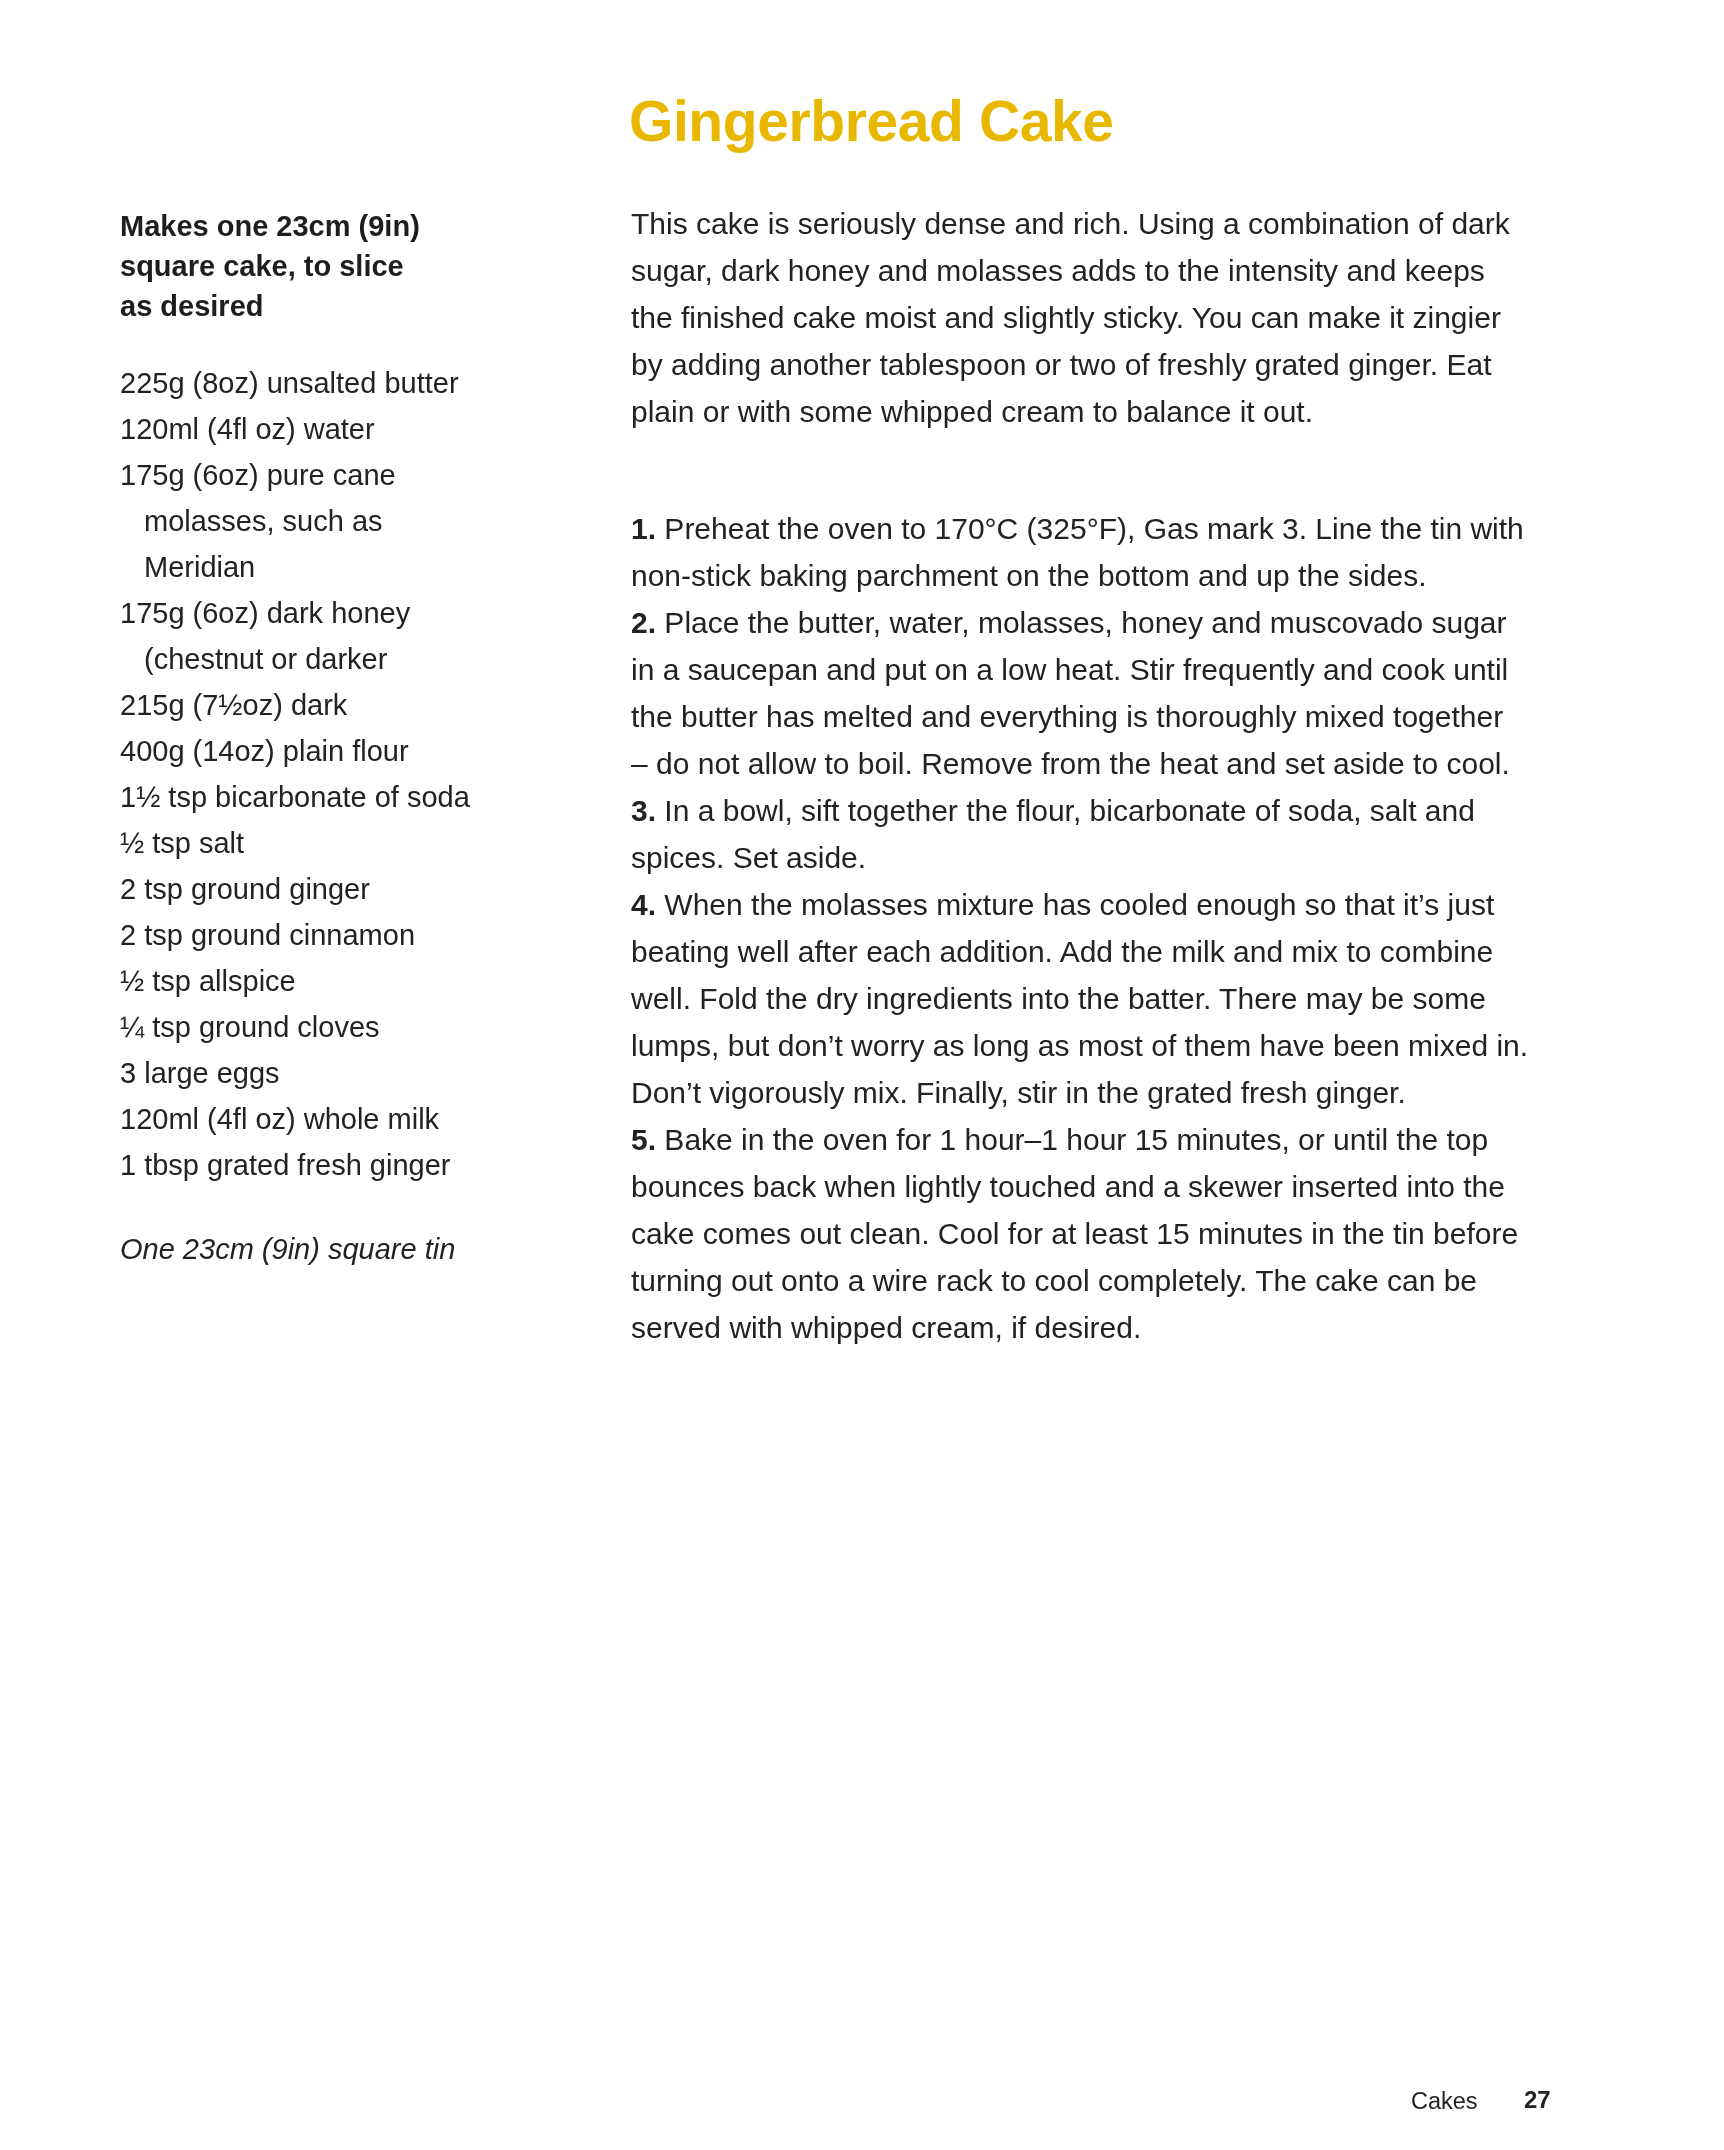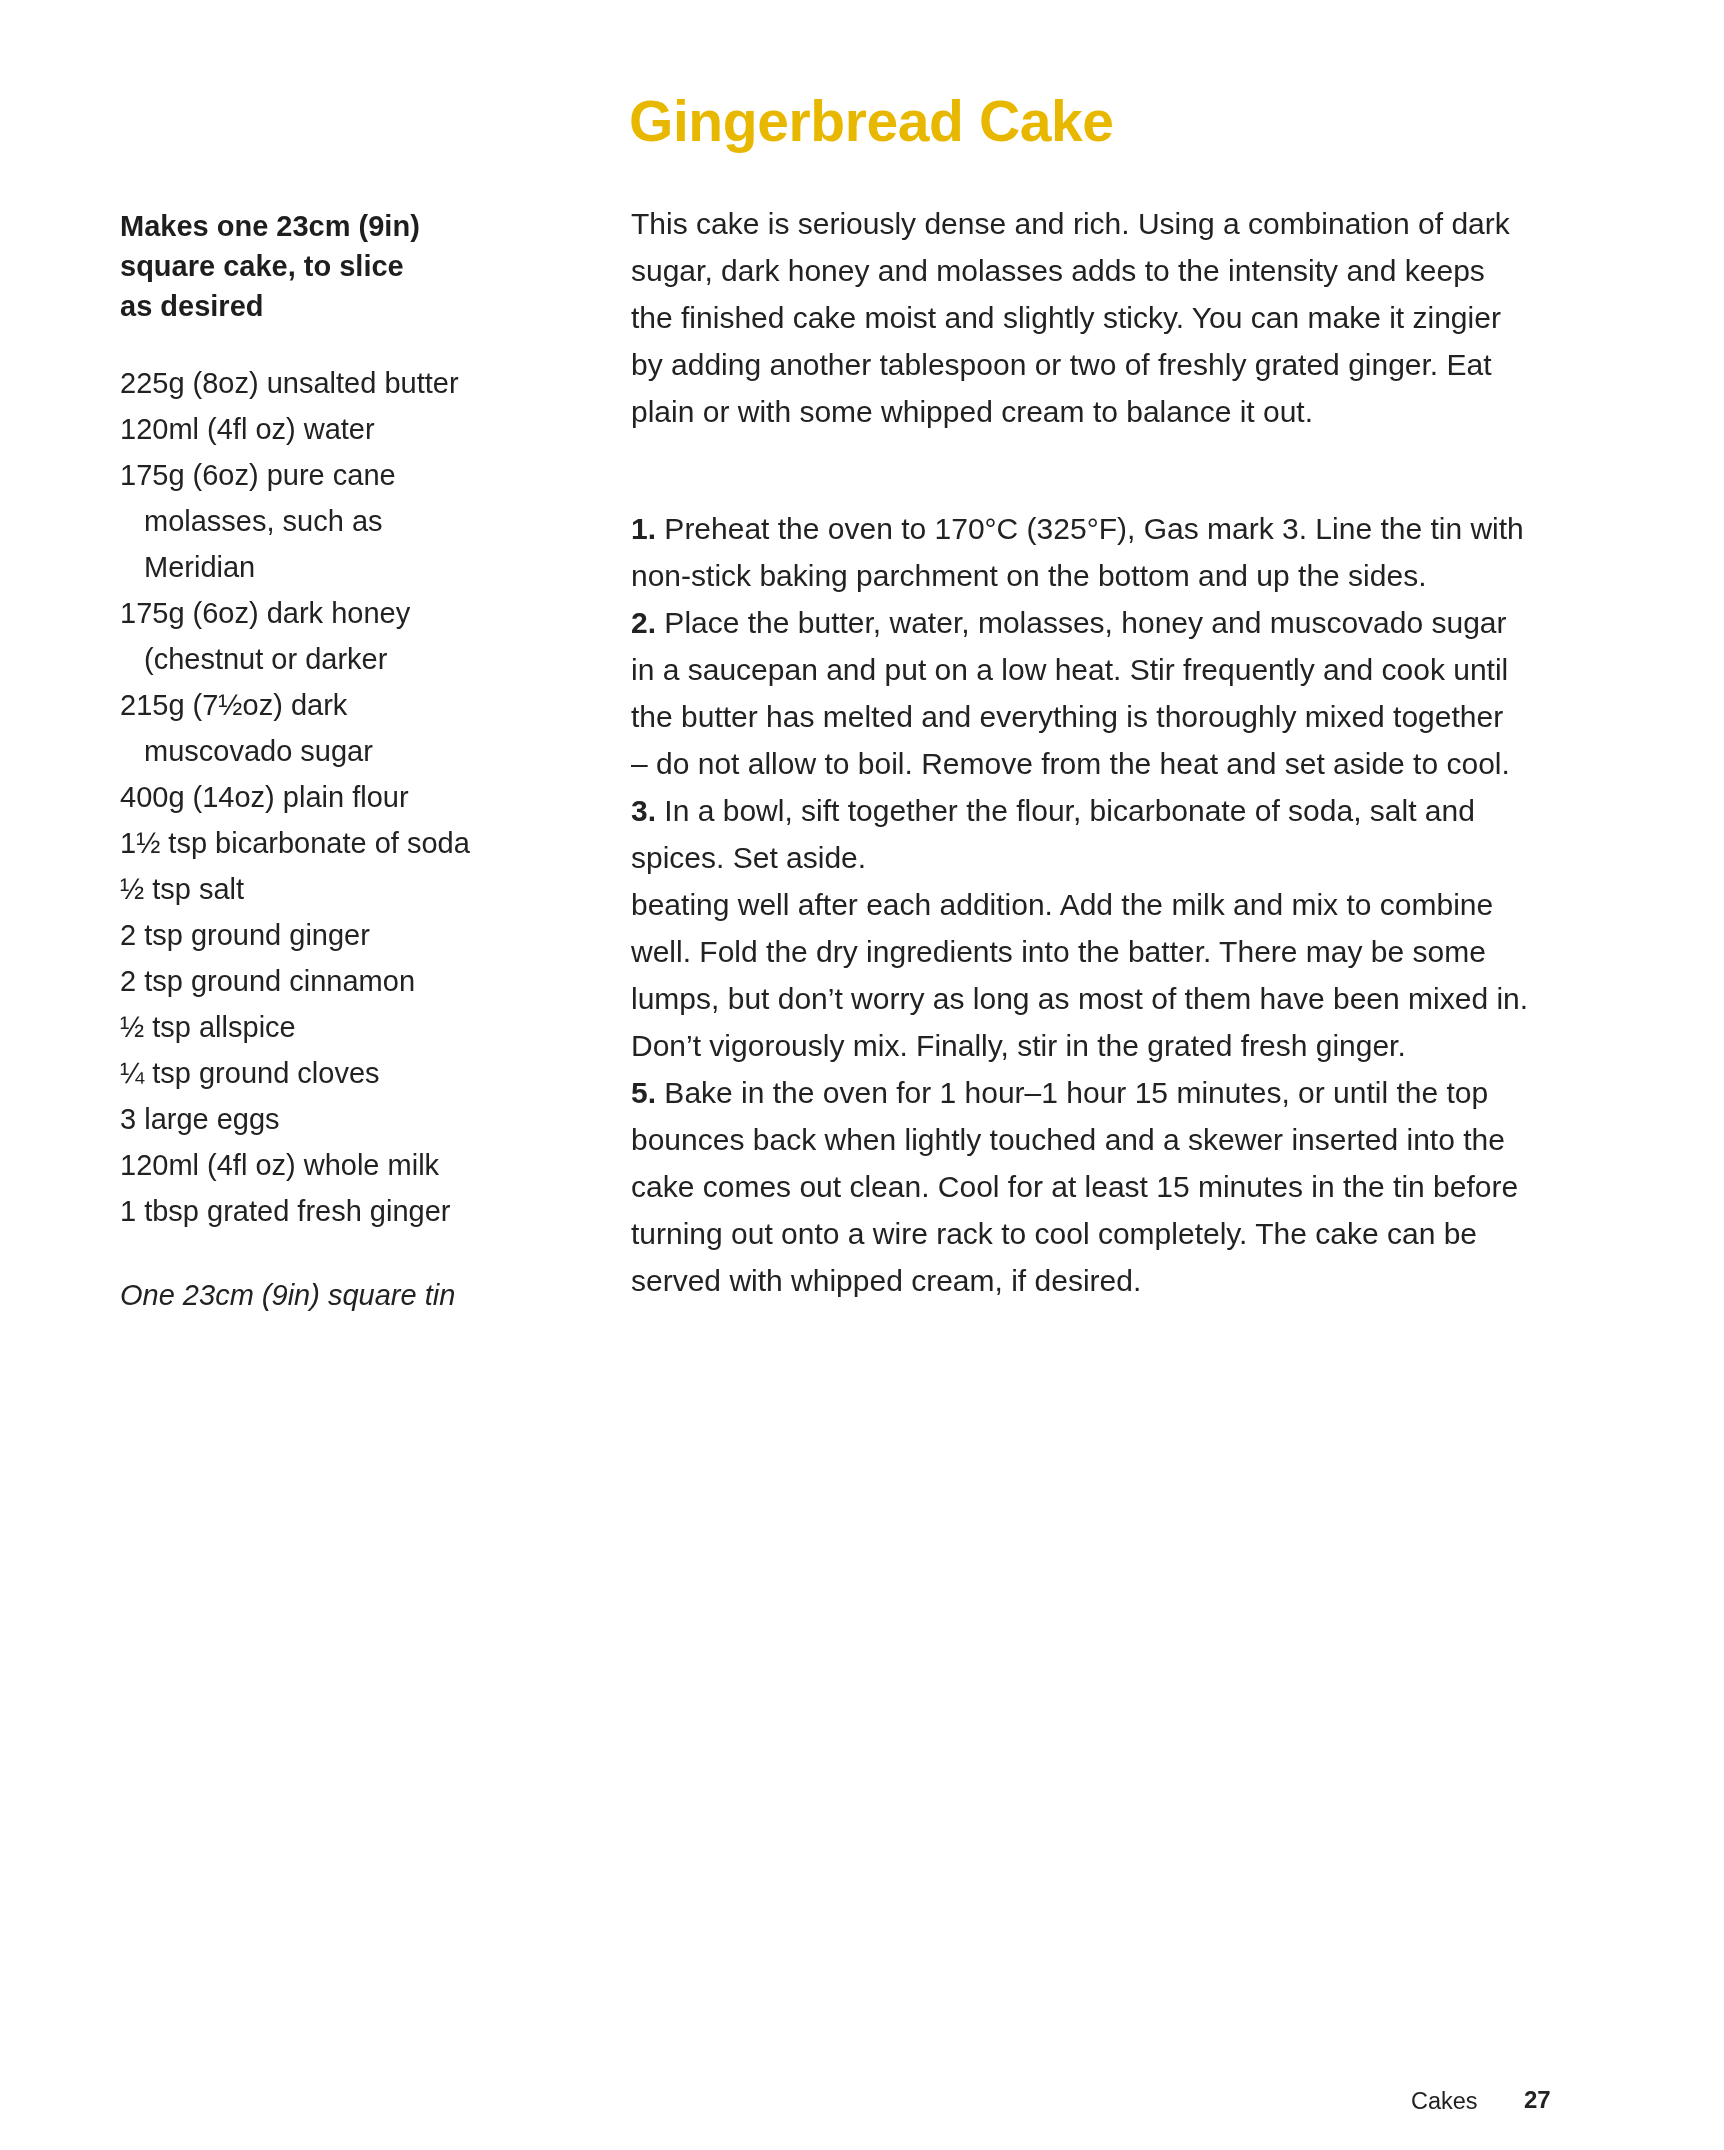--- a/index.html
+++ b/index.html
@@ -30,21 +30,21 @@
   <div class="yield">
     <div>Makes one 23cm (9in)</div>
     <div>square cake, to slice</div>
     <div>as desired</div>
   </div>
   <ul class="ingredients" id="ingredients-list">
       <li><span>225g (8oz) unsalted butter</span></li>
       <li><span>120ml (4fl oz) water</span></li>
       <li><span>175g (6oz) pure cane</span><span class="cont">molasses, such as</span><span class="cont">Meridian</span></li>
       <li><span>175g (6oz) dark honey</span><span class="cont">(chestnut or darker</span></li>
-      <li><span>215g (7½oz) dark</span><span class="cont">muscovado sugar</span></li>
+      <li><span>215g (7½oz) dark</span></li>
       <li><span>400g (14oz) plain flour</span></li>
       <li><span>1½ tsp bicarbonate of soda</span></li>
       <li><span>½ tsp salt</span></li>
       <li><span>2 tsp ground ginger</span></li>
       <li><span>2 tsp ground cinnamon</span></li>
       <li><span>½ tsp allspice</span></li>
       <li><span>¼ tsp ground cloves</span></li>
       <li><span>3 large eggs</span></li>
       <li><span>120ml (4fl oz) whole milk</span></li>
       <li><span>1 tbsp grated fresh ginger</span></li>
@@ -69,20 +69,21 @@
         <div><span class="stepnum">2.</span><span style="white-space: pre;"> Place the butter, water, molasses, honey and muscovado sugar</span></div>
         <div><span style="white-space: pre;">in a saucepan and put on a low heat. Stir frequently and cook until</span></div>
         <div><span style="white-space: pre;">the butter has melted and everything is thoroughly mixed together</span></div>
         <div><span style="white-space: pre;">– do not allow to boil. Remove from the heat and set aside to cool.</span></div>
       </div>
       <div style="white-space: normal;">
         <div><span class="stepnum">3.</span><span style="white-space: pre;"> In a bowl, sift together the flour, bicarbonate of soda, salt and</span></div>
         <div><span style="white-space: pre; text-align: center;">spices. Set aside.</span></div>
       </div>
       <div style="white-space: normal;">
+        <div><span class="stepnum">4.</span><span style="white-space: pre;"> When the molasses mixture has cooled enough so that it’s just</span></div>
         <div><span style="white-space: pre;">beating well after each addition. Add the milk and mix to combine</span></div>
         <div><span style="white-space: pre;">well. Fold the dry ingredients into the batter. There may be some</span></div>
         <div><span style="white-space: pre;">lumps, but don’t worry as long as most of them have been mixed in.</span></div>
         <div><span style="white-space: pre;">Don’t vigorously mix. Finally, stir in the grated fresh ginger.</span></div>
       </div>
       <div style="white-space: normal;">
         <div><span class="stepnum">5.</span><span style="white-space: pre;"> Bake in the oven for 1 hour–1 hour 15 minutes, or until the top</span></div>
         <div><span style="white-space: pre;">bounces back when lightly touched and a skewer inserted into the</span></div>
         <div><span style="white-space: pre;">cake comes out clean. Cool for at least 15 minutes in the tin before</span></div>
         <div><span style="white-space: pre;">turning out onto a wire rack to cool completely. The cake can be</span></div>

